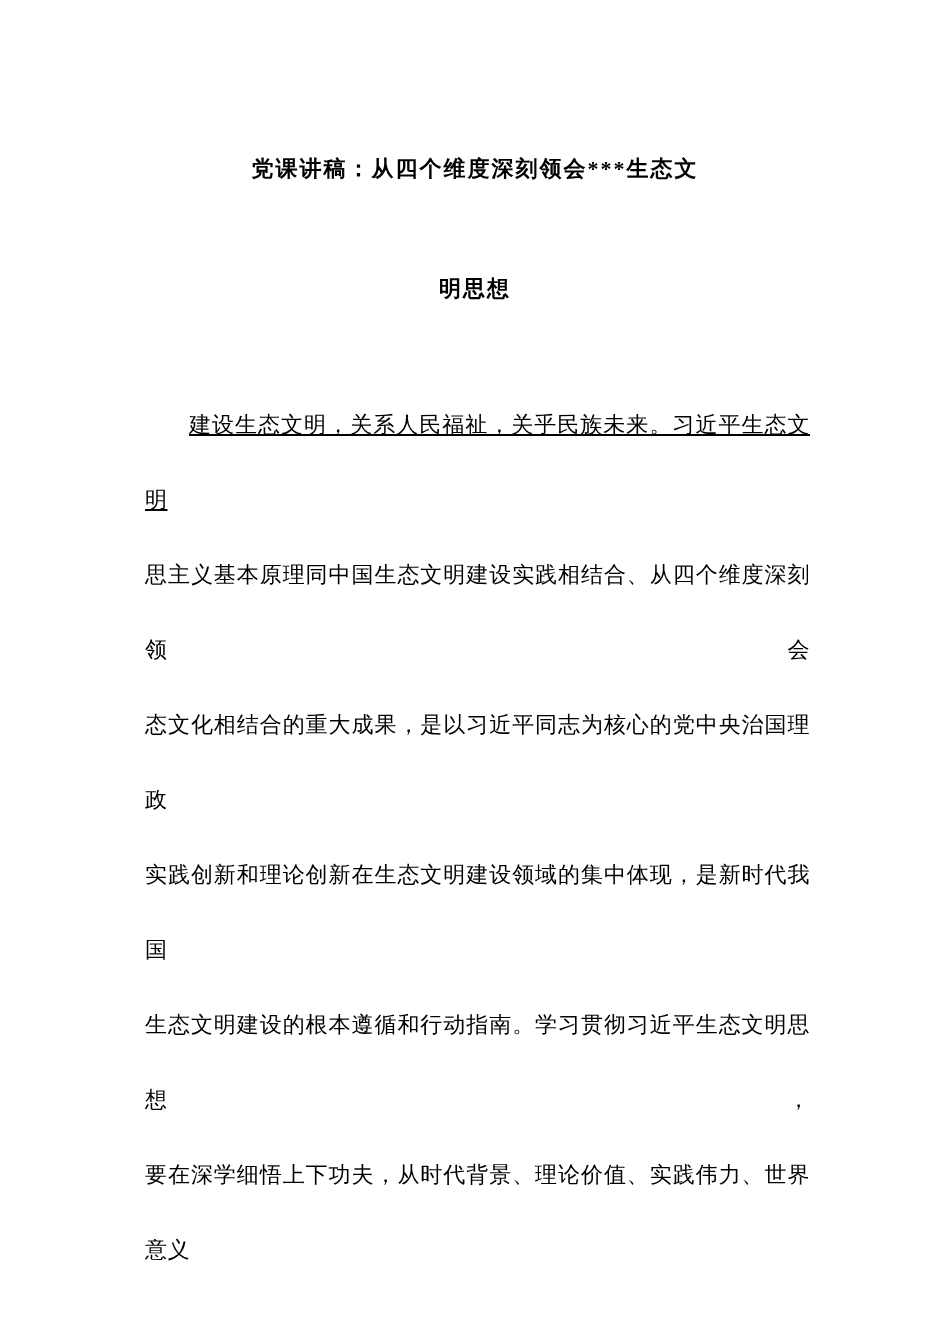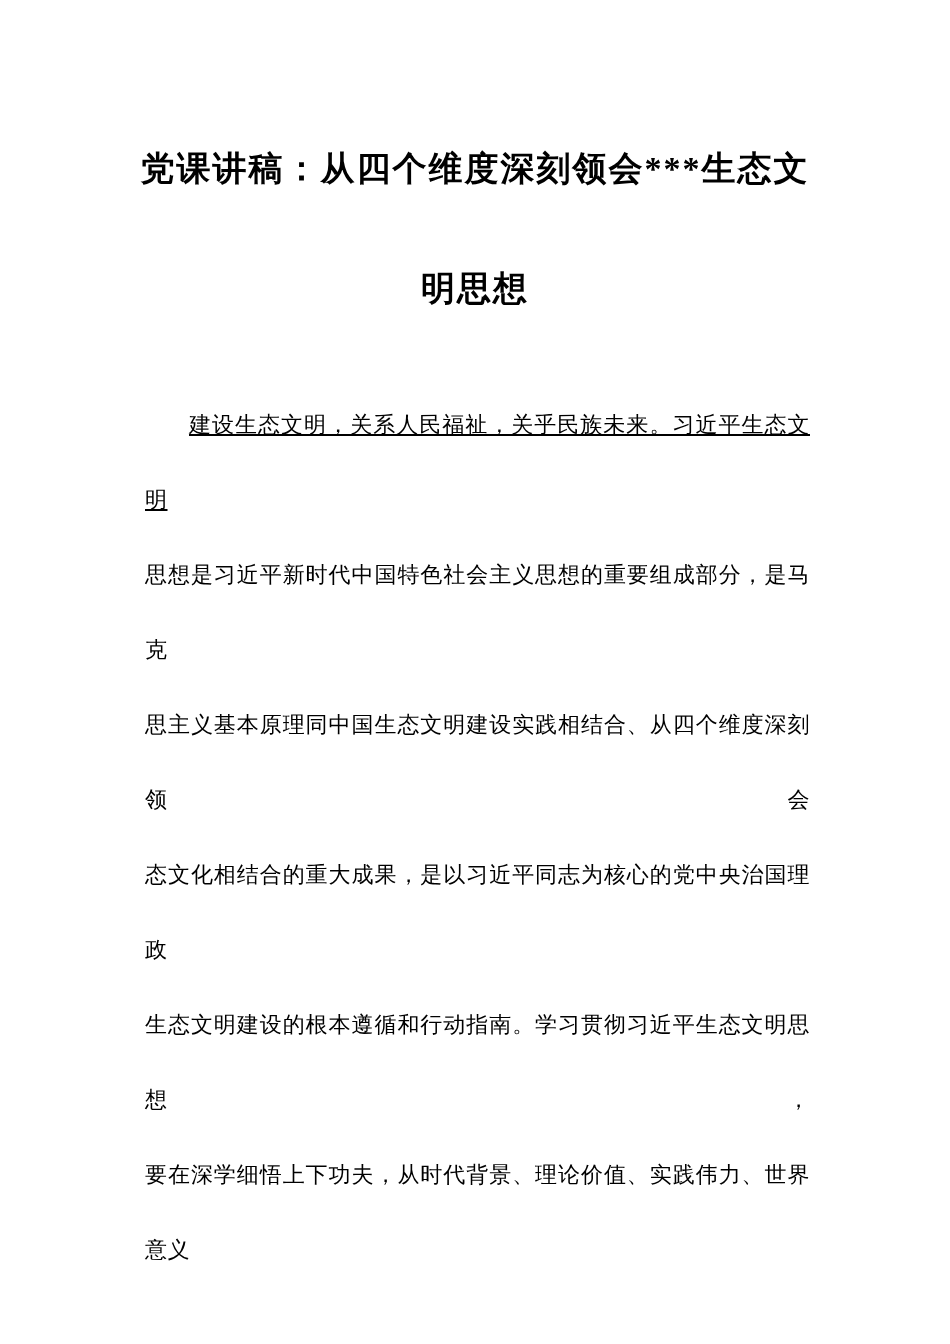--- a/index.html
+++ b/index.html
@@ -16,21 +16,21 @@
   }
   .page {
     position: relative;
     width: 950px;
     height: 1344px;
     background: #ffffff;
   }
   
   .doc-title {
     margin: 109px 70px 0 70px;
-    font-size: 34px;
+    font-size: 22px;
     font-weight: bold;
     line-height: 120px;
     letter-spacing: 2px;
   }
   .doc-title .line {
     text-align: center;
     text-align-last: center;
     white-space: nowrap;
   }
   
@@ -61,22 +61,22 @@
 
   <h1 class="doc-title">
       <div class="line">党课讲稿：从四个维度深刻领会***生态文</div>
       <div class="line">明思想</div>
     </h1>
 
   <div class="doc-body">
 
     <div class="para para-complete">
         <div class="line">建设生态文明，关系人民福祉，关乎民族未来。习近平生态文明</div>
-        <div class="line">思想是习近平新时代中国特色社会主义思想的重要组成部分，是马克</div>
         <div class="line">思主义基本原理同中国生态文明建设实践相结合、从四个维度深刻领会</div>
         <div class="line">态文化相结合的重大成果，是以习近平同志为核心的党中央治国理政</div>
+        <div class="line">实践创新和理论创新在生态文明建设领域的集中体现，是新时代我国</div>
         <div class="line">生态文明建设的根本遵循和行动指南。学习贯彻习近平生态文明思想，</div>
         <div class="line">要在深学细悟上下功夫，从时代背景、理论价值、实践伟力、世界意义</div>
       </div>
 
   </div>
 
 </div>
 
 </body></html>

